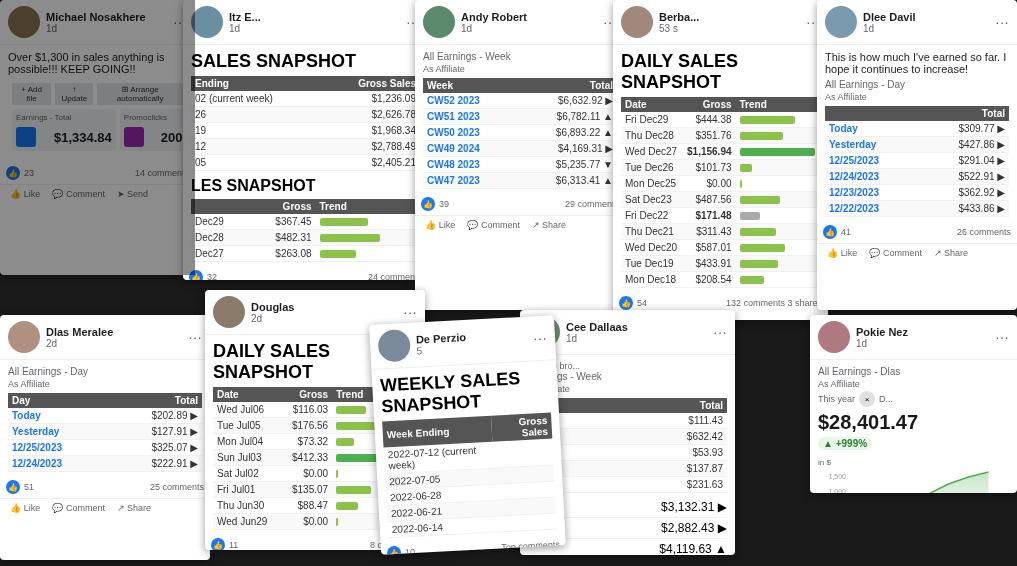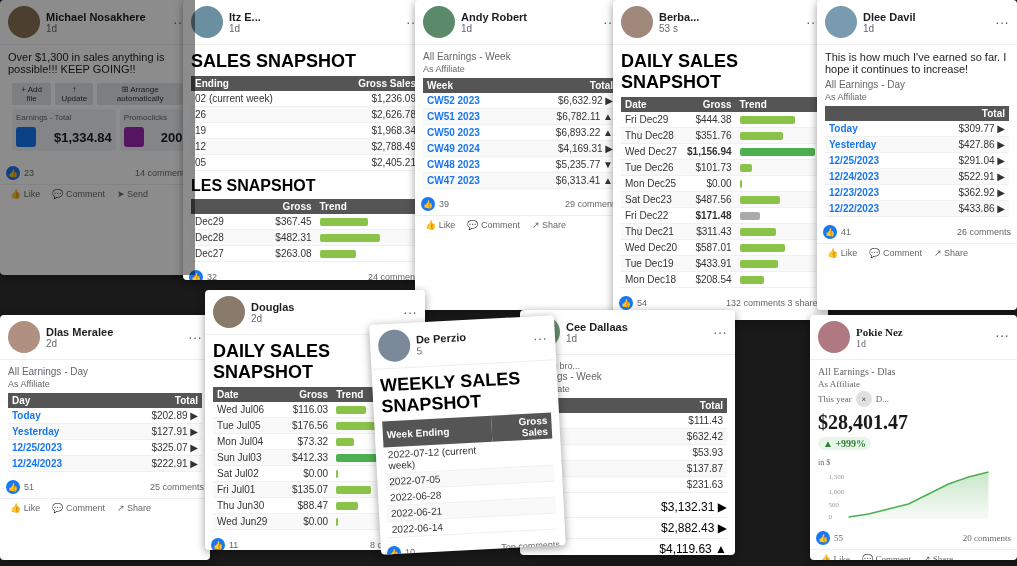--- a/index.html
+++ b/index.html
@@ -235,22 +235,21 @@
 
     .post-bot-4 {
       left: 520px; top: 310px;
       width: 215px;
       height: 245px;
     }
 
     .post-bot-5 {
       left: 810px; top: 315px;
       width: 207px;
-      height: 245px;
-      font-family: Liberation Serif, serif;
+      height: 178px;
     }
 
     .big-amount {
       font-size: 20px;
       font-weight: 900;
       color: #1a1a1a;
       margin: 4px 0 2px 0;
     }
 
     .growth-badge {

